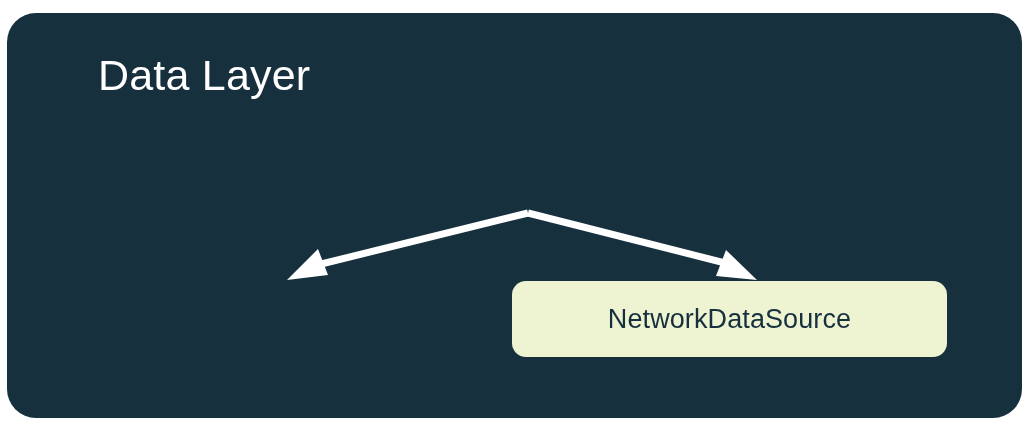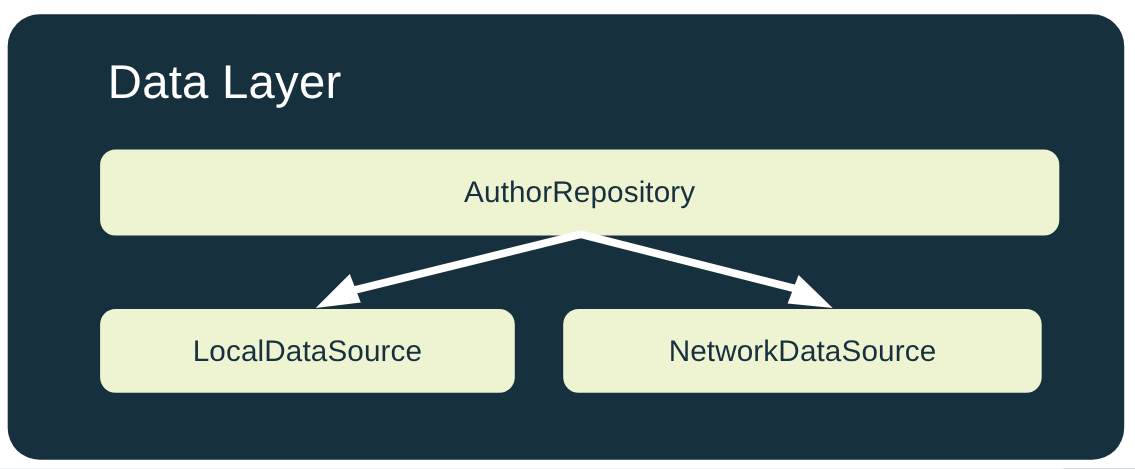--- a/index.html
+++ b/index.html
@@ -99,27 +99,21 @@
 </head>
 <body>
 
 <div id="diagram-root">
 
   <div class="layer-panel">
 
     <div class="layer-title">Data Layer</div>
   </div>
 
-  <div class="node-box" id="node-repository">
-    <span class="node-label">AuthorRepository</span>
-  </div>
 
-  <div class="node-box" id="node-local">
-    <span class="node-label">LocalDataSource</span>
-  </div>
 
   <div class="node-box" id="node-network">
     <span class="node-label">NetworkDataSource</span>
   </div>
 
   <svg class="arrow-layer" viewBox="0 0 1032 426">
 
     <g>
       <line x1="528" y1="213" x2="305" y2="268" stroke="#FFFFFF" stroke-width="7" stroke-linecap="butt"></line>
       <polygon points="287,280 318,249 328,275" fill="#FFFFFF"></polygon>

